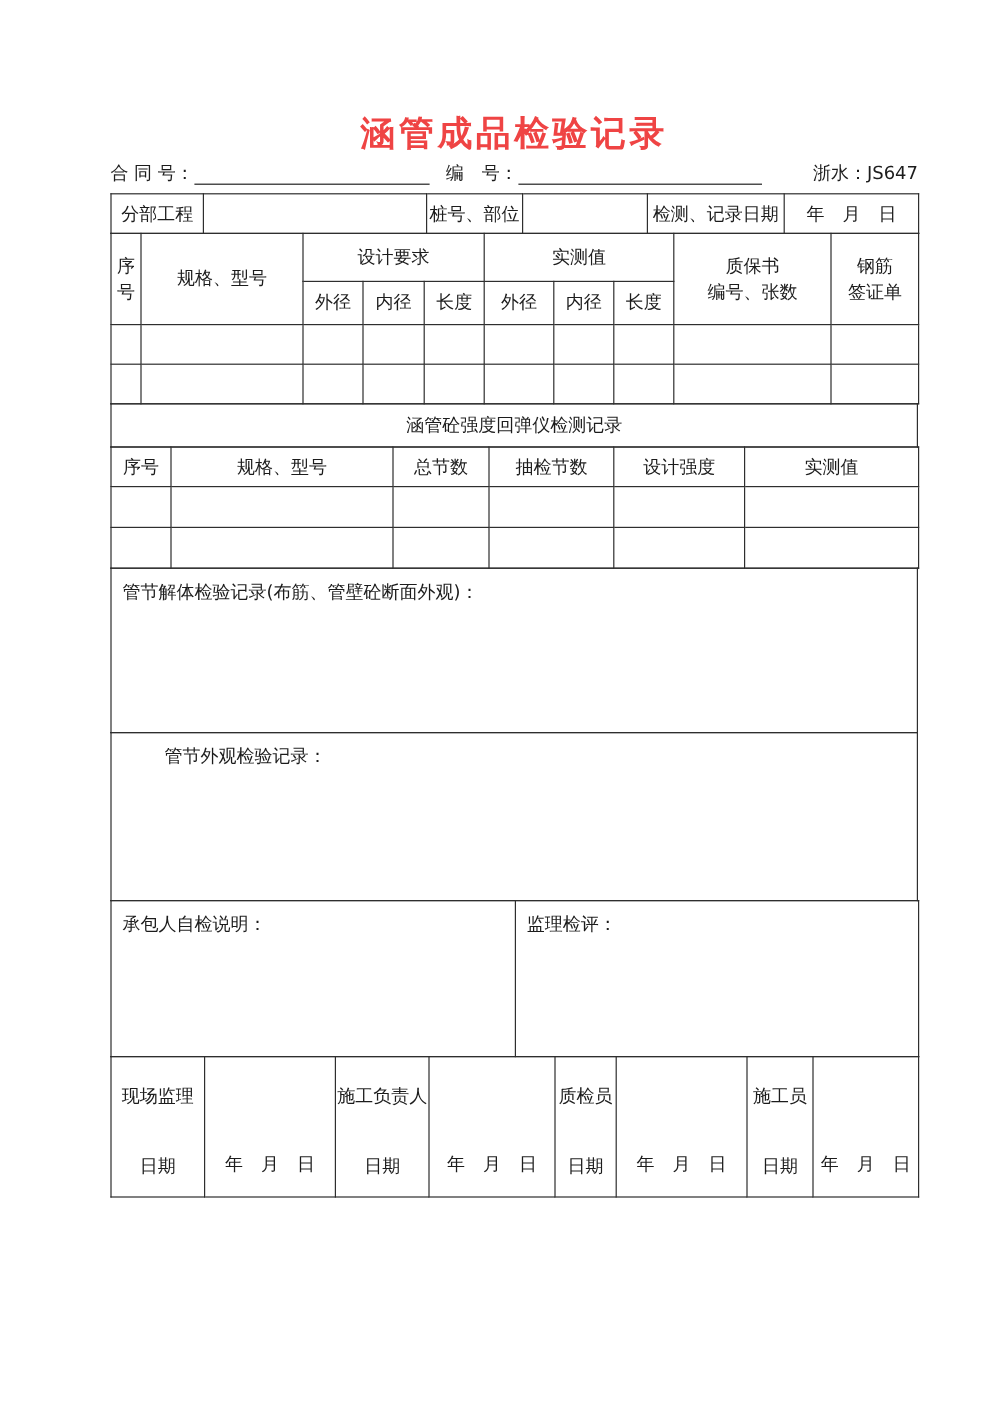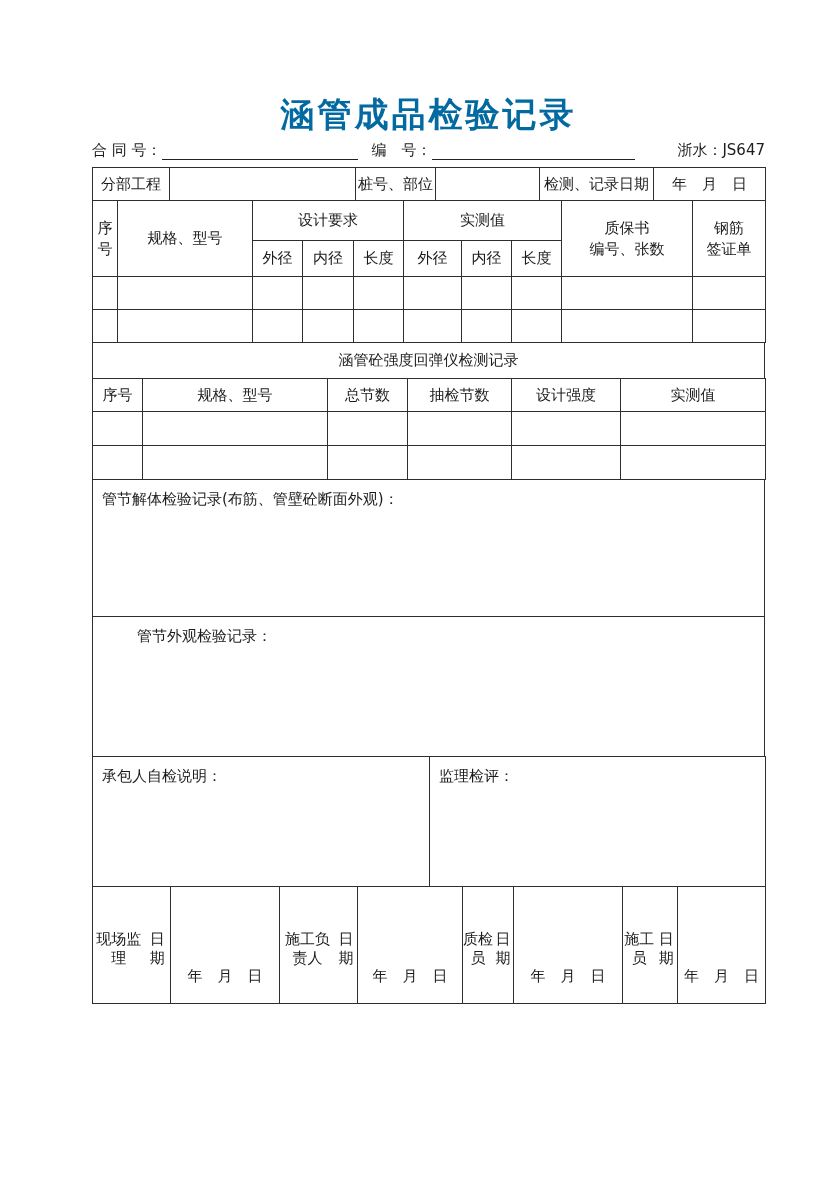--- a/index.html
+++ b/index.html
@@ -5,22 +5,22 @@
   * { margin:0; padding:0; box-sizing:border-box; }
   html,body { background:#ffffff; }
   body {
     width:838px; height:1186px;
     font-family:"DejaVu Sans","Liberation Sans",sans-serif;
     color:#1c1c1c;
     -webkit-font-smoothing:antialiased;
   }
   .sheet { padding:92px 73px 0 92px; width:838px; }
   .title {
-    text-align:center; font-size:34px; font-weight:bold;
-    letter-spacing:3px; color:#0369a1;
+    text-align:center; font-size:29px; font-weight:bold;
+    letter-spacing:3px; color:#ef4444;
   }
   .hdr-line {
     display:flex; align-items:flex-end;
     font-size:15px; margin-top:37px; height:20px;
   }
   .hdr-line2 { margin-top:2px; }
   .lbl { white-space:nowrap; }
   .gap { margin-left:14px; }
   .blank { display:inline-block; border-bottom:1px solid #222; height:19px; }
   .u1 { width:195px; } .u2 { width:207px; } .u3 { width:196px; } .u4 { width:203px; }
@@ -40,21 +40,21 @@
   tr.r34 td { height:34px; }
   tr.r36 td { height:36px; }
   tr.r40 td { height:40px; }
   .vseq { word-break:break-all; line-height:1.35; padding:0; }
   .pre { white-space:pre-line; line-height:1.35; }
   td.boxcell {
     text-align:left; vertical-align:top; padding:10px 9px;
   }
   td.sigrole { padding:0; height:116px; vertical-align:top; }
   .sigcell {
-    display:flex; flex-direction:row; justify-content:space-between;
+    display:flex; flex-direction:column; justify-content:space-between;
     align-items:center; height:116px; padding:23px 0 15px 0;
   }
   td.sigdate { vertical-align:bottom; padding-bottom:17px; height:116px; }
 </style>
 </head>
 <body>
 
 <div class="sheet">
 
   <h1 class="title">涵管成品检验记录</h1>

